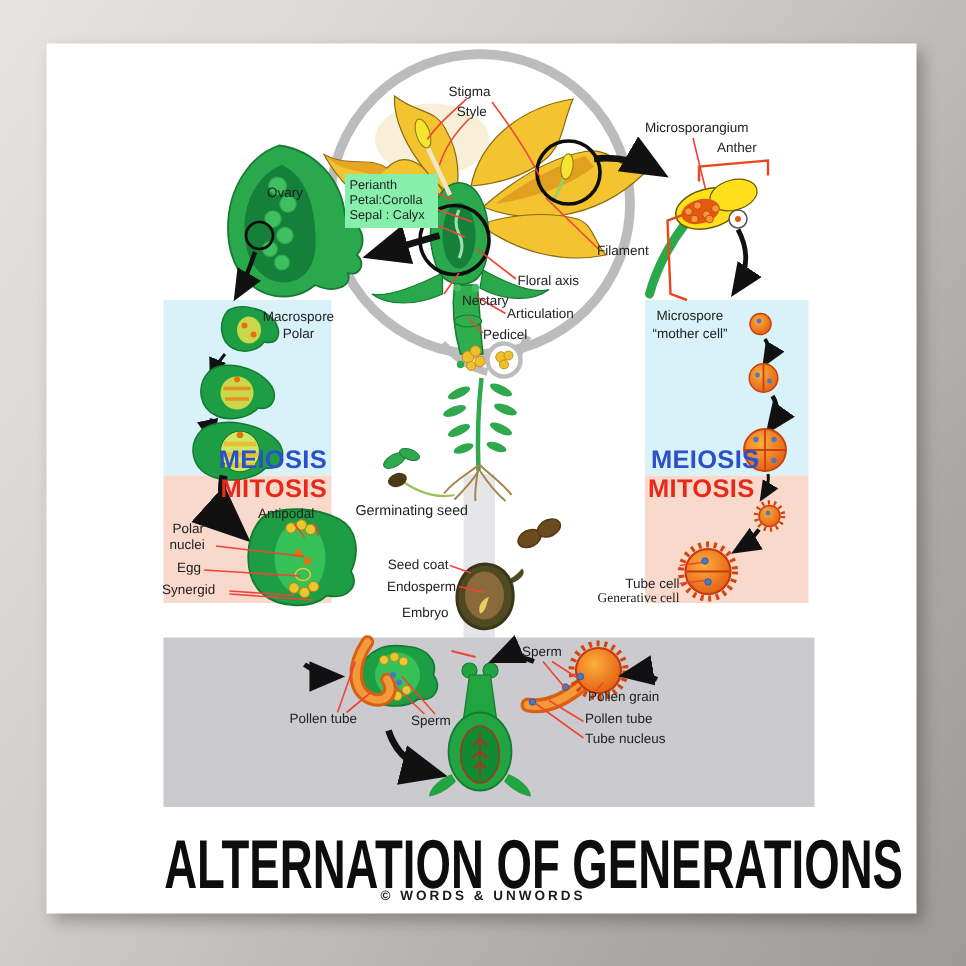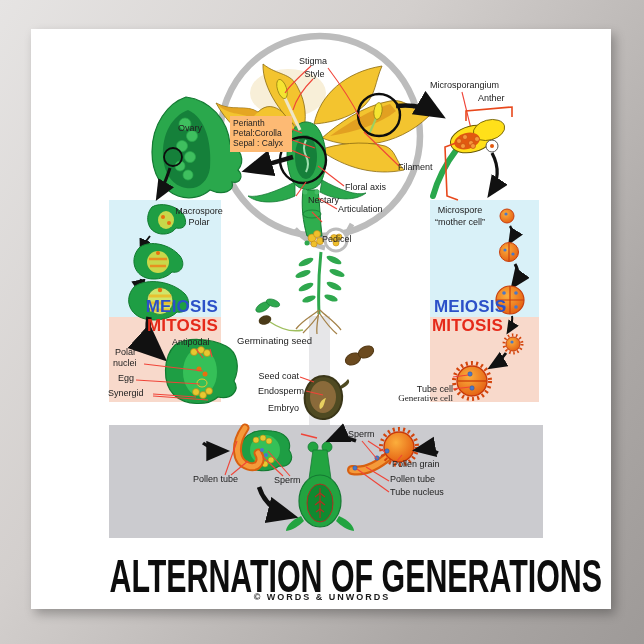--- a/index.html
+++ b/index.html
@@ -11,21 +11,21 @@
   .stage{position:relative;width:644px;height:644px;}
   .poster{
     position:absolute;left:31px;top:29px;width:580px;height:580px;
     background:#ffffff;box-shadow:4px 5px 10px rgba(0,0,0,.28);
   }
   .box{position:absolute;z-index:1;}
   .box-blue{background:#d9f1f8;}
   .box-pink{background:#f8d9cb;}
   .box-gray{background:#cbcbcf;}
   .box-col{background:#e6e6e8;}
-  .box-perianth{background:#fdba74;z-index:3;padding:2px 3px;font-size:8.5px;line-height:10px;color:#222;}
+  .box-perianth{background:#86efac;z-index:3;padding:2px 3px;font-size:8.5px;line-height:10px;color:#222;}
   svg.art{position:absolute;left:0;top:0;z-index:2;}
   .lbl{
     position:absolute;z-index:3;font-size:9px;line-height:11px;color:#222;
     white-space:nowrap;
   }
   .lbl.c{text-align:center;white-space:normal;}
   .lbl.r{text-align:right;}
   .phase{font-weight:bold;font-size:17px;letter-spacing:.2px;}
   .meiosis{color:#2b50c8;}
   .mitosis{color:#e52a1a;}
@@ -345,21 +345,21 @@
     <div>Perianth</div>
     <div>Petal:Corolla</div>
     <div>Sepal : Calyx</div>
   </div>
 
   <div class="lbl c" style="left:288px;top:56px;width:50px;">Stigma</div>
   <div class="lbl c" style="left:292px;top:69px;width:45px;">Style</div>
   <div class="lbl" style="left:265px;top:195px;padding-left:43px;">Nectary</div>
   <div class="lbl" style="left:345px;top:182px;">Floral axis</div>
   <div class="lbl" style="left:338px;top:204px;">Articulation</div>
-  <div class="lbl" style="left:322px;top:218px;margin-top:16px;">Pedicel</div>
+  <div class="lbl" style="left:322px;top:218px;">Pedicel</div>
   <div class="lbl" style="left:398px;top:162px;">Filament</div>
   <div class="lbl" style="left:430px;top:80px;">Microsporangium</div>
   <div class="lbl" style="left:478px;top:93px;">Anther</div>
   <div class="lbl" style="left:178px;top:123px;">Ovary</div>
 
   <div class="lbl c" style="left:168px;top:206px;width:62px;">Macrospore</div>
   <div class="lbl c" style="left:168px;top:217px;width:62px;">Polar</div>
   <div class="lbl r phase meiosis" style="left:140px;top:301px;width:78px;">MEIOSIS</div>
   <div class="lbl r phase mitosis" style="left:140px;top:320px;width:78px;">MITOSIS</div>
   <div class="lbl" style="left:115px;top:347px;">Polar</div>

